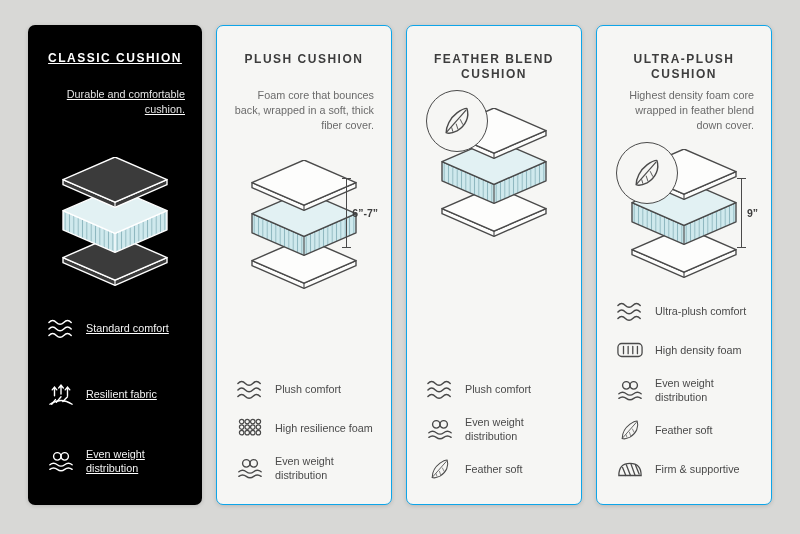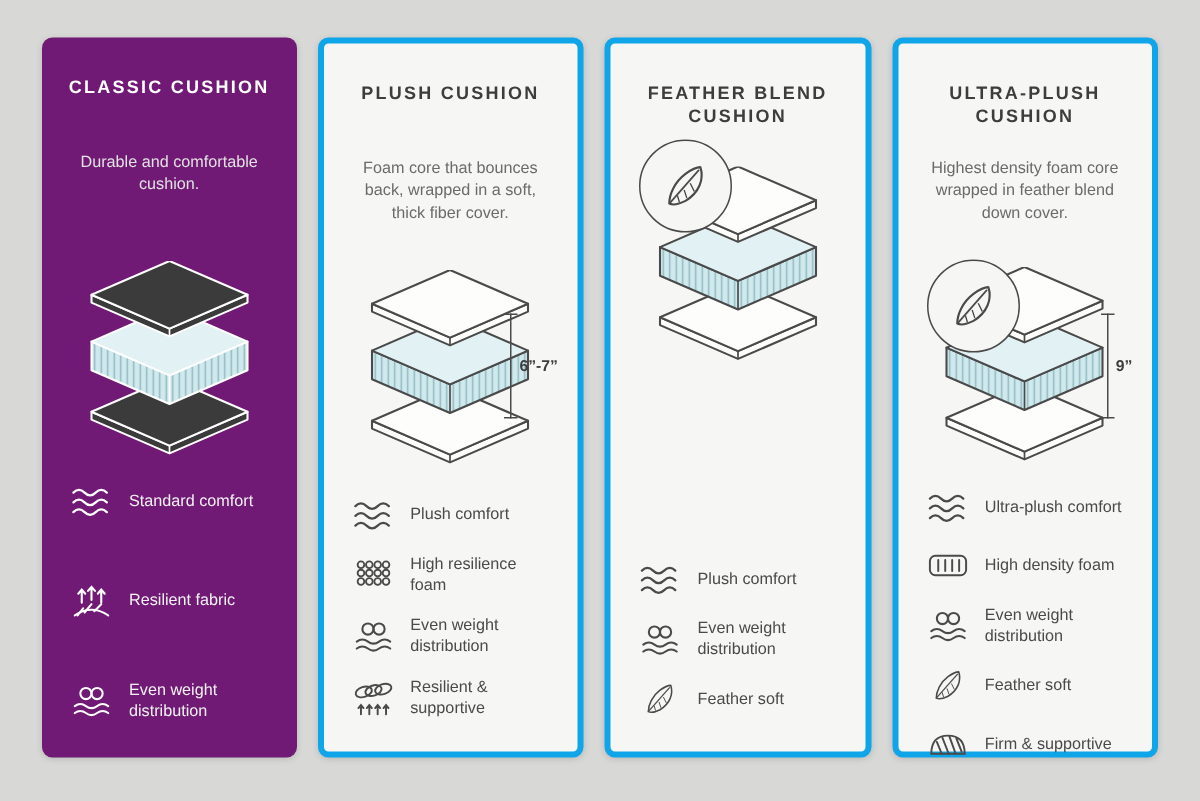--- a/index.html
+++ b/index.html
@@ -11,31 +11,31 @@
     font-family:"Liberation Sans", sans-serif;
     overflow:hidden;
   }
   .card{
     flex:1 1 0;border-radius:7px;box-sizing:border-box;
     padding:26px 15px 20px;
     display:flex;flex-direction:column;
     box-shadow:0 1px 4px rgba(0,0,0,.15);
     position:relative;
   }
-  .card--light{background:#f6f6f4;border:4px solid #0ea5e9;color:#4a4a4a;--card-bg:#f6f6f4;--slab-fill:#fdfdfc;}
-  .card--dark{background:#701a75;color:#ffffff;--card-bg:#3b3b3b;--slab-fill:#3b3b3b;}
+  .card--light{background:#f6f6f4;border:1px solid #0ea5e9;color:#4a4a4a;--card-bg:#f6f6f4;--slab-fill:#fdfdfc;}
+  .card--dark{background:#000000;color:#ffffff;text-decoration:underline;--card-bg:#3b3b3b;--slab-fill:#3b3b3b;}
   .card-title{
     font-size:12px;font-weight:700;letter-spacing:1.5px;text-align:center;
     min-height:30px;line-height:1.25;margin:0 0 6px;
     color:#3d3d3d;
   }
   .card--dark .card-title{color:#ffffff;}
   .card-desc{
-    font-size:10.8px;line-height:1.4;text-align:center;color:#6b6b6b;
-    min-height:52px;margin:14px 2px;
+    font-size:10.8px;line-height:1.4;text-align:right;color:#6b6b6b;
+    min-height:52px;margin:0 2px;
   }
   .card--dark .card-desc{color:#e2e2e2;}
   .cushion-wrap{
     position:relative;height:158px;margin:6px 0 16px;
     display:flex;align-items:center;justify-content:center;
   }
   .cushion-svg{width:130px;height:132px;color:#4a4a4a;}
   .card--dark .cushion-svg{color:#ffffff;}
   .badge{
     position:absolute;left:4px;top:-4px;width:60px;height:60px;
@@ -244,26 +244,20 @@
             <use href="#sym-foamgrid"></use>
           </svg>
         <span class="feature-label">High resilience foam</span>
       </div>
       <div class="feature">
         <svg class="ficon" viewBox="0 0 32 28">
             <use href="#sym-weight"></use>
           </svg>
         <span class="feature-label">Even weight distribution</span>
       </div>
-      <div class="feature">
-        <svg class="ficon" viewBox="0 0 32 28">
-            <use href="#sym-spring"></use>
-          </svg>
-        <span class="feature-label">Resilient &amp; supportive</span>
-      </div>
     </div>
   </section>
 
   <section class="card card--light">
     <h2 class="card-title">FEATHER BLEND CUSHION</h2>
     <div class="cushion-wrap">
       <svg class="cushion-svg" viewBox="0 0 150 150">
           <use href="#sym-cushion"></use>
         </svg>
       <div class="badge">

